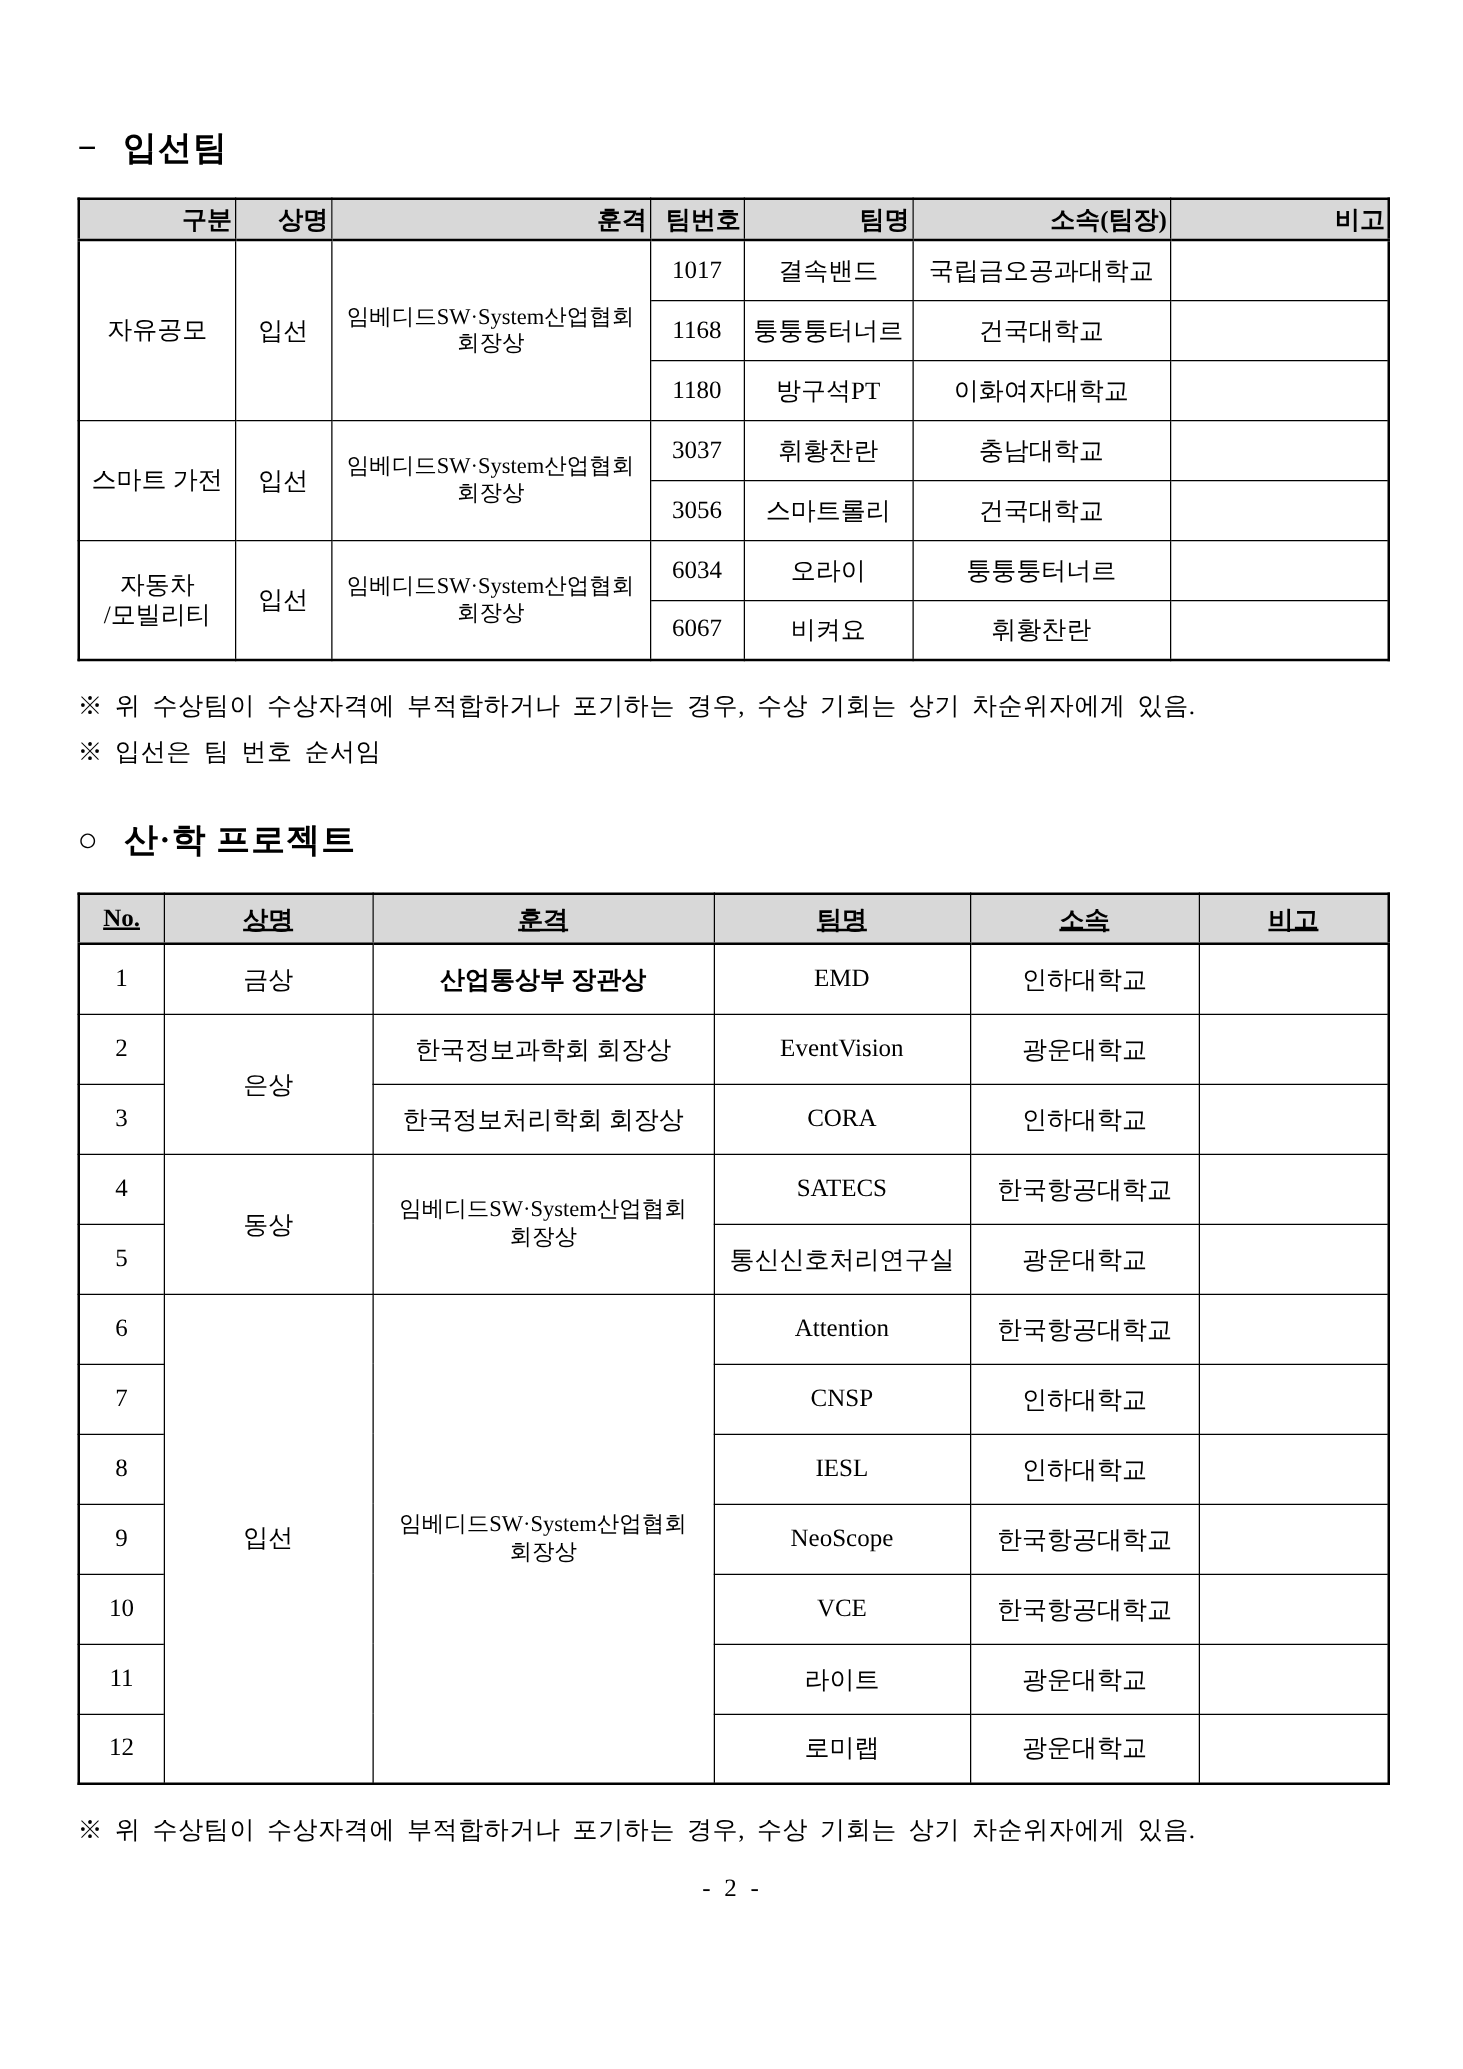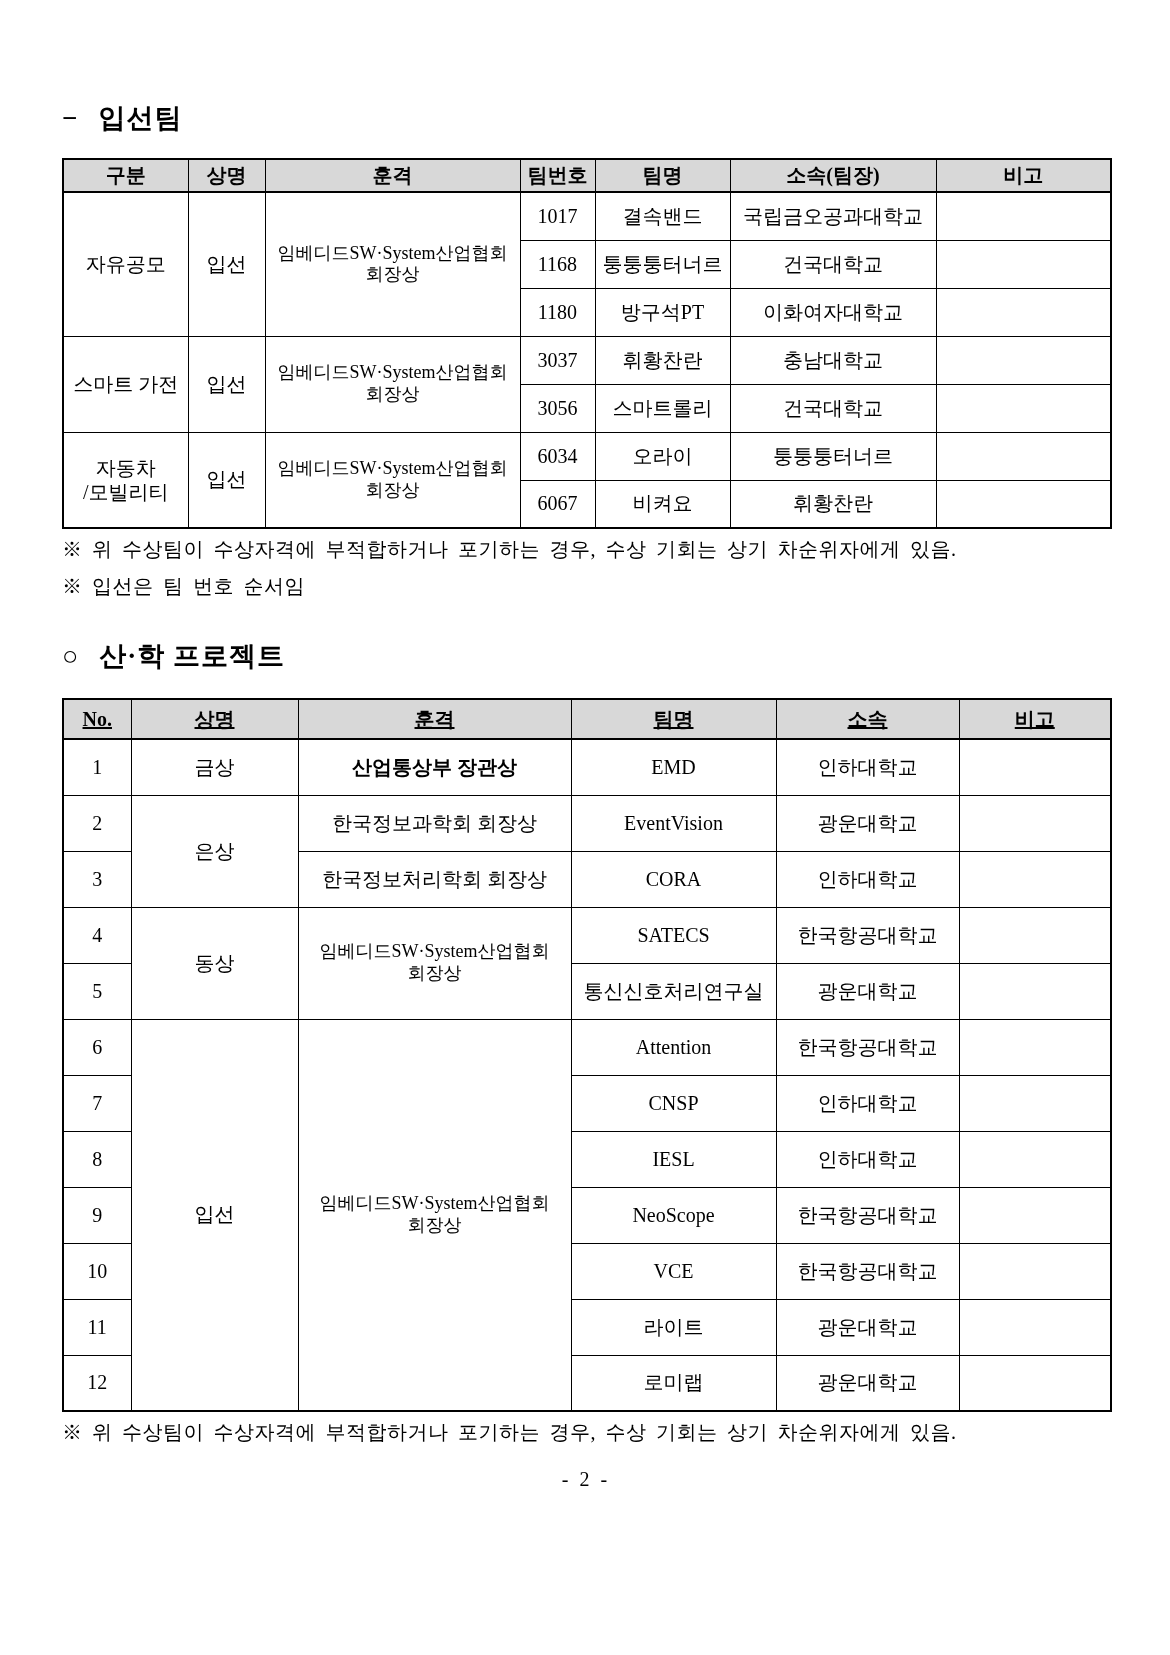--- a/index.html
+++ b/index.html
@@ -24,31 +24,31 @@
   th, td {
     border:1px solid #000;
     text-align:center; vertical-align:middle;
     font-size:20px; overflow:hidden; padding:2px;
   }
   thead th {
     background:#d8d8d8; font-weight:bold;
     border-bottom:2px solid #000;
   }
   .tbl1 { margin-top:22px; }
-  .tbl1 thead th { height:33px; }
+  .tbl1 thead th { height:33px;text-align:right; }
   .tbl1 tbody td { height:48px; }
   .tbl2 { margin-top:24px; }
   .tbl2 thead th { height:40px;text-decoration:underline; }
   .tbl2 tbody td { height:56px; }
 
   .pre   { white-space:pre-line; line-height:1.2; }
   .small { font-size:18px; }
   .b     { font-weight:bold; }
 
-  .notes { margin-top:8px; font-size:20px; }
+  .notes { margin-top:24px; font-size:20px; }
   .notes p { margin-bottom:13px; word-spacing:4px; letter-spacing:0.5px; line-height:1.2; }
 
   .section2 .heading { margin-top:40px; }
 
   .pagenum {
     text-align:center; font-size:20px;
     margin-top:24px; letter-spacing:3px;
   }
 </style>
 </head>

